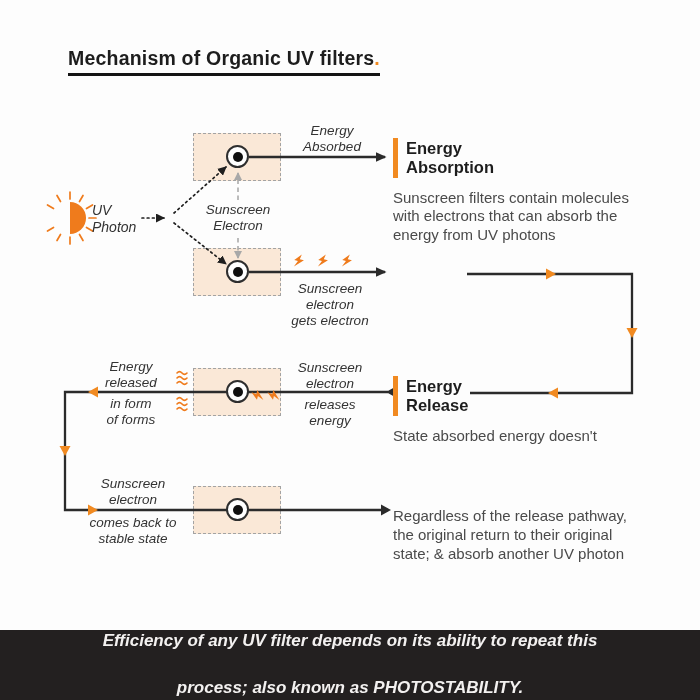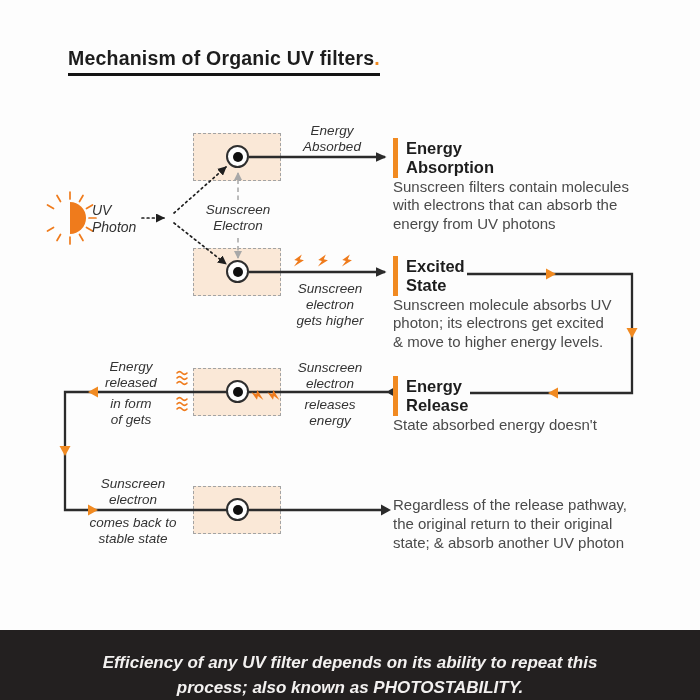--- a/index.html
+++ b/index.html
@@ -36,25 +36,25 @@
     color:var(--label);text-align:center;font-weight:500}
   .lbl span{display:block}
   .lbl.left-align{text-align:left}
   .lbl.uv{font-size:14px}
 
   .stage{position:absolute;z-index:6;width:286px}
   .stage-head{display:flex;align-items:stretch;gap:8px}
   .stage-bar{width:5px;background:var(--accent);flex:0 0 5px}
   .stage-title{font-weight:bold;color:var(--ink);font-size:16.5px;line-height:1.17;padding-top:1px}
   .stage-title span{display:block}
-  .stage-desc{margin-top:0;color:var(--body);font-size:15px;line-height:1.26}
+  .stage-desc{margin-top:11px;color:var(--body);font-size:15px;line-height:1.26}
   .stage-desc span{display:block}
 
   .footer{position:absolute;left:0;top:630px;width:700px;height:70px;background:var(--footer-bg);
-    z-index:8;display:flex;flex-direction:column;align-items:center;justify-content:flex-end;gap:2px}
+    z-index:8;display:flex;flex-direction:column;align-items:center;justify-content:space-between;gap:2px}
   .footer span{display:block;color:var(--footer-text);font-style:italic;font-weight:bold;
     font-size:17px;line-height:1.35;text-align:center}
 </style>
 </head>
 <body>
 
 <div class="canvas">
 
   <h1 class="title"><span class="t-main">Mechanism of Organic UV filters</span><span class="t-dot">.</span></h1>
 
@@ -167,39 +167,39 @@
   </div>
 
   <div class="lbl" style="left:192px;top:202px;width:92px">
     <span>Sunscreen</span>
     <span>Electron</span>
   </div>
 
   <div class="lbl" style="left:283px;top:281px;width:94px">
     <span>Sunscreen</span>
     <span>electron</span>
-    <span>gets higher</span>
+    <span>gets electron</span>
   </div>
 
   <div class="lbl" style="left:286px;top:360px;width:88px">
     <span>Sunscreen</span>
     <span>electron</span>
   </div>
   <div class="lbl" style="left:286px;top:397px;width:88px">
     <span>releases</span>
     <span>energy</span>
   </div>
 
   <div class="lbl" style="left:88px;top:359px;width:86px">
     <span>Energy</span>
     <span>released</span>
   </div>
   <div class="lbl" style="left:88px;top:396px;width:86px">
     <span>in form</span>
-    <span>of gets</span>
+    <span>of forms</span>
   </div>
 
   <div class="lbl" style="left:86px;top:476px;width:94px">
     <span>Sunscreen</span>
     <span>electron</span>
   </div>
   <div class="lbl" style="left:84px;top:515px;width:98px">
     <span>comes back to</span>
     <span>stable state</span>
   </div>
@@ -212,34 +212,20 @@
         <span>Absorption</span>
       </div>
     </div>
     <div class="stage-desc">
       <span>Sunscreen filters contain molecules</span>
       <span>with electrons that can absorb the</span>
       <span>energy from UV photons</span>
     </div>
   </div>
 
-  <div class="stage" style="left:393px;top:256px">
-    <div class="stage-head">
-      <div class="stage-bar"></div>
-      <div class="stage-title">
-        <span>Excited</span>
-        <span>State</span>
-      </div>
-    </div>
-    <div class="stage-desc">
-      <span>Sunscreen molecule absorbs UV</span>
-      <span>photon; its electrons get excited</span>
-      <span>&amp; move to higher energy levels.</span>
-    </div>
-  </div>
 
   <div class="stage" style="left:393px;top:376px">
     <div class="stage-head">
       <div class="stage-bar"></div>
       <div class="stage-title">
         <span>Energy</span>
         <span>Release</span>
       </div>
     </div>
     <div class="stage-desc">

